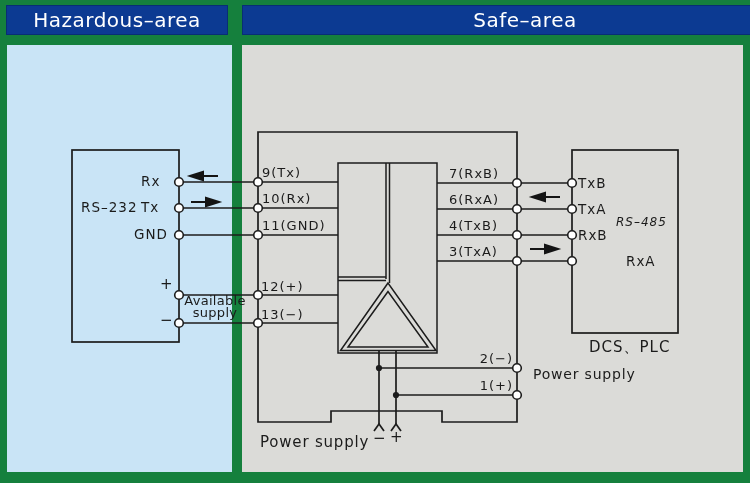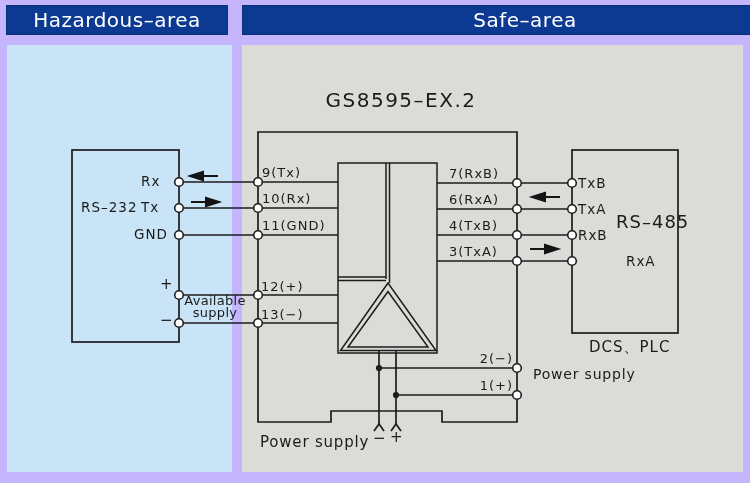--- a/index.html
+++ b/index.html
@@ -1,17 +1,17 @@
 <!DOCTYPE html>
 <html><head>
 <meta charset="utf-8">
 <style>
   html,body{margin:0;padding:0;background:#ffffff;}
   .stage{
-    position:relative;width:750px;height:483px;background:#c4b5fd;
+    position:relative;width:750px;height:483px;background:#15803d;
     font-family:"DejaVu Sans","Liberation Sans",sans-serif;color:#1b1b1b;
     overflow:hidden;
   }
   .hdr{
     position:absolute;top:5px;height:30px;background:#0c3a92;
     border:1px solid #082e74;box-sizing:border-box;
     color:#ffffff;font-size:20px;letter-spacing:0.5px;
     display:flex;align-items:center;justify-content:center;
   }
   .hdr-hazard{left:6px;width:222px;}
@@ -137,21 +137,20 @@
         <line x1="545" y1="197" x2="560" y2="197"></line>
         <polygon points="532,197 545,192.8 545,201.2"></polygon>
       </g>
       <g>
         <line x1="530" y1="249" x2="545" y2="249"></line>
         <polygon points="558,249 545,244.8 545,253.2"></polygon>
       </g>
     </g>
   </svg>
 
-  <div class="lbl title">GS8595–EX.2</div>
 
   <div class="lbl busname" style="left:141px;top:174px;">Rx</div>
   <div class="lbl busname" style="left:81px;top:200px;">RS–232</div>
   <div class="lbl busname" style="left:141px;top:200px;">Tx</div>
   <div class="lbl busname" style="left:134px;top:227px;">GND</div>
   <div class="lbl sign" style="left:160px;top:277px;">+</div>
   <div class="lbl sign" style="left:160px;top:313px;">−</div>
 
   <div class="lbl avail">
     <div>Available</div>
@@ -169,21 +168,21 @@
   <div class="lbl pin" style="left:449px;top:219px;">4(TxB)</div>
   <div class="lbl pin" style="left:449px;top:245px;">3(TxA)</div>
 
   <div class="lbl pin pin-r" style="left:443px;top:352px;">2(−)</div>
   <div class="lbl pin pin-r" style="left:443px;top:379px;">1(+)</div>
 
   <div class="lbl busname" style="left:578px;top:176px;">TxB</div>
   <div class="lbl busname" style="left:578px;top:202px;">TxA</div>
   <div class="lbl busname" style="left:578px;top:228px;">RxB</div>
   <div class="lbl busname" style="left:578px;top:254px;margin-left:48px;">RxA</div>
-  <div class="lbl busname" style="left:616px;top:215px;font-size:18px;">RS–485</div>
+  <div class="lbl busname" style="left:616px;top:215px;font-size:12px;font-style:italic;">RS–485</div>
   <div class="lbl sys" style="left:589px;top:294px;margin-top:46px;">DCS、PLC</div>
 
   <div class="lbl psup-r" style="left:533px;top:367px;">Power supply</div>
   <div class="lbl psup" style="left:260px;top:435px;">Power supply</div>
   <div class="lbl sign" style="left:373px;top:431px;">−</div>
   <div class="lbl sign" style="left:390px;top:430px;">+</div>
 
 </div>
 
 </body></html>

